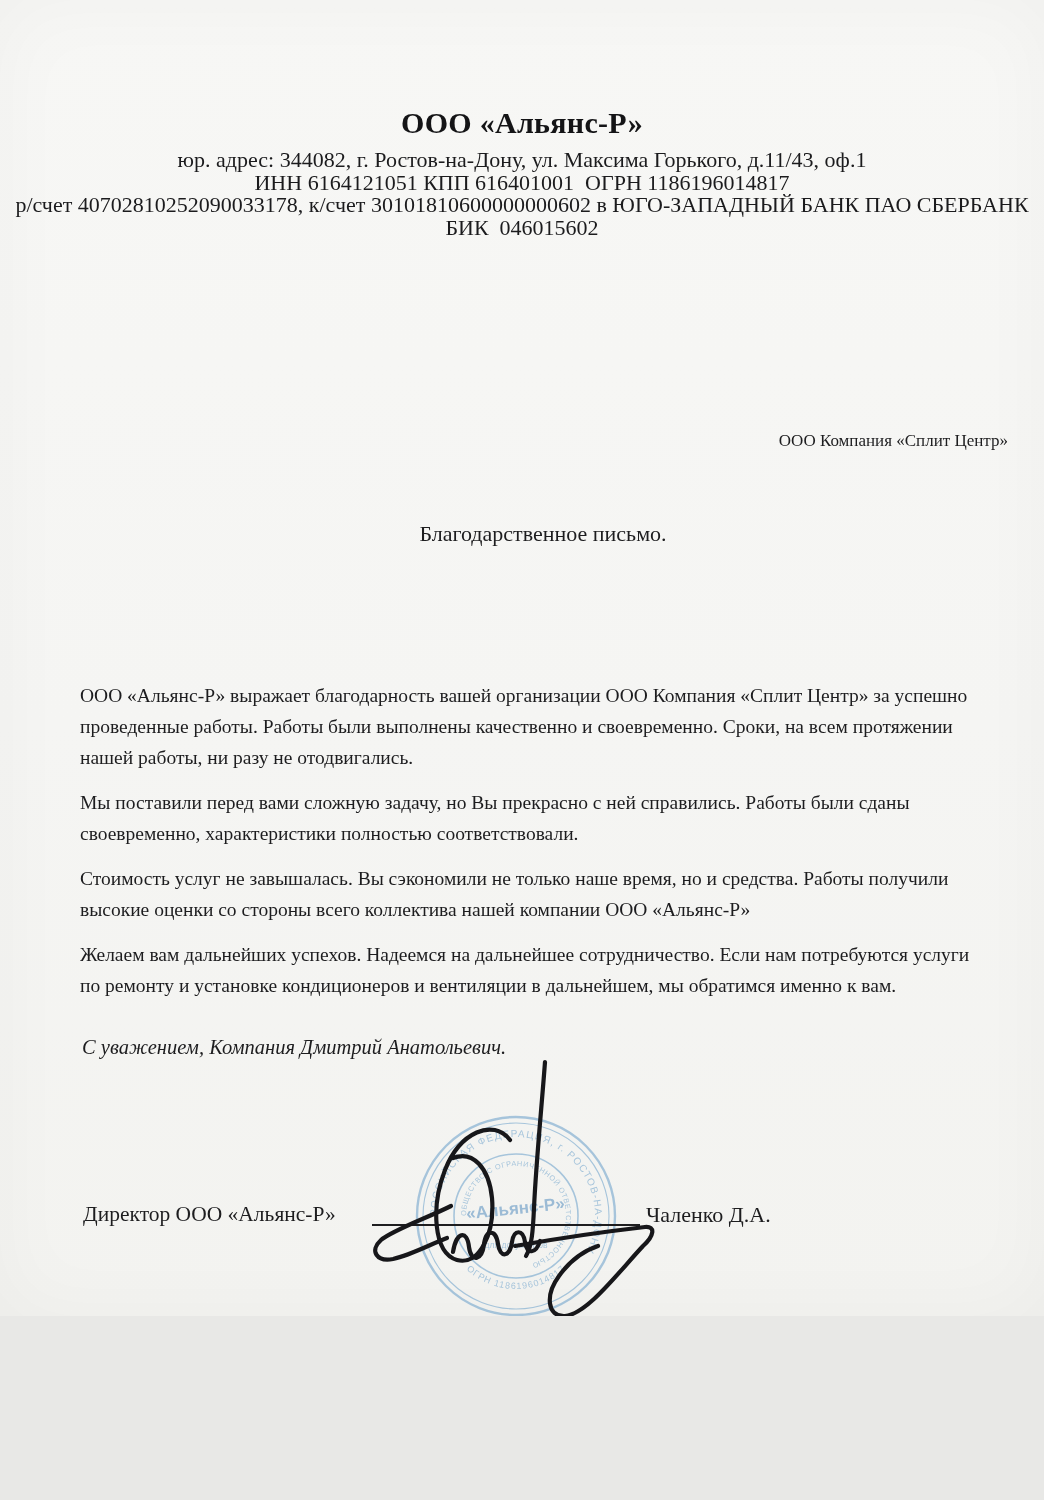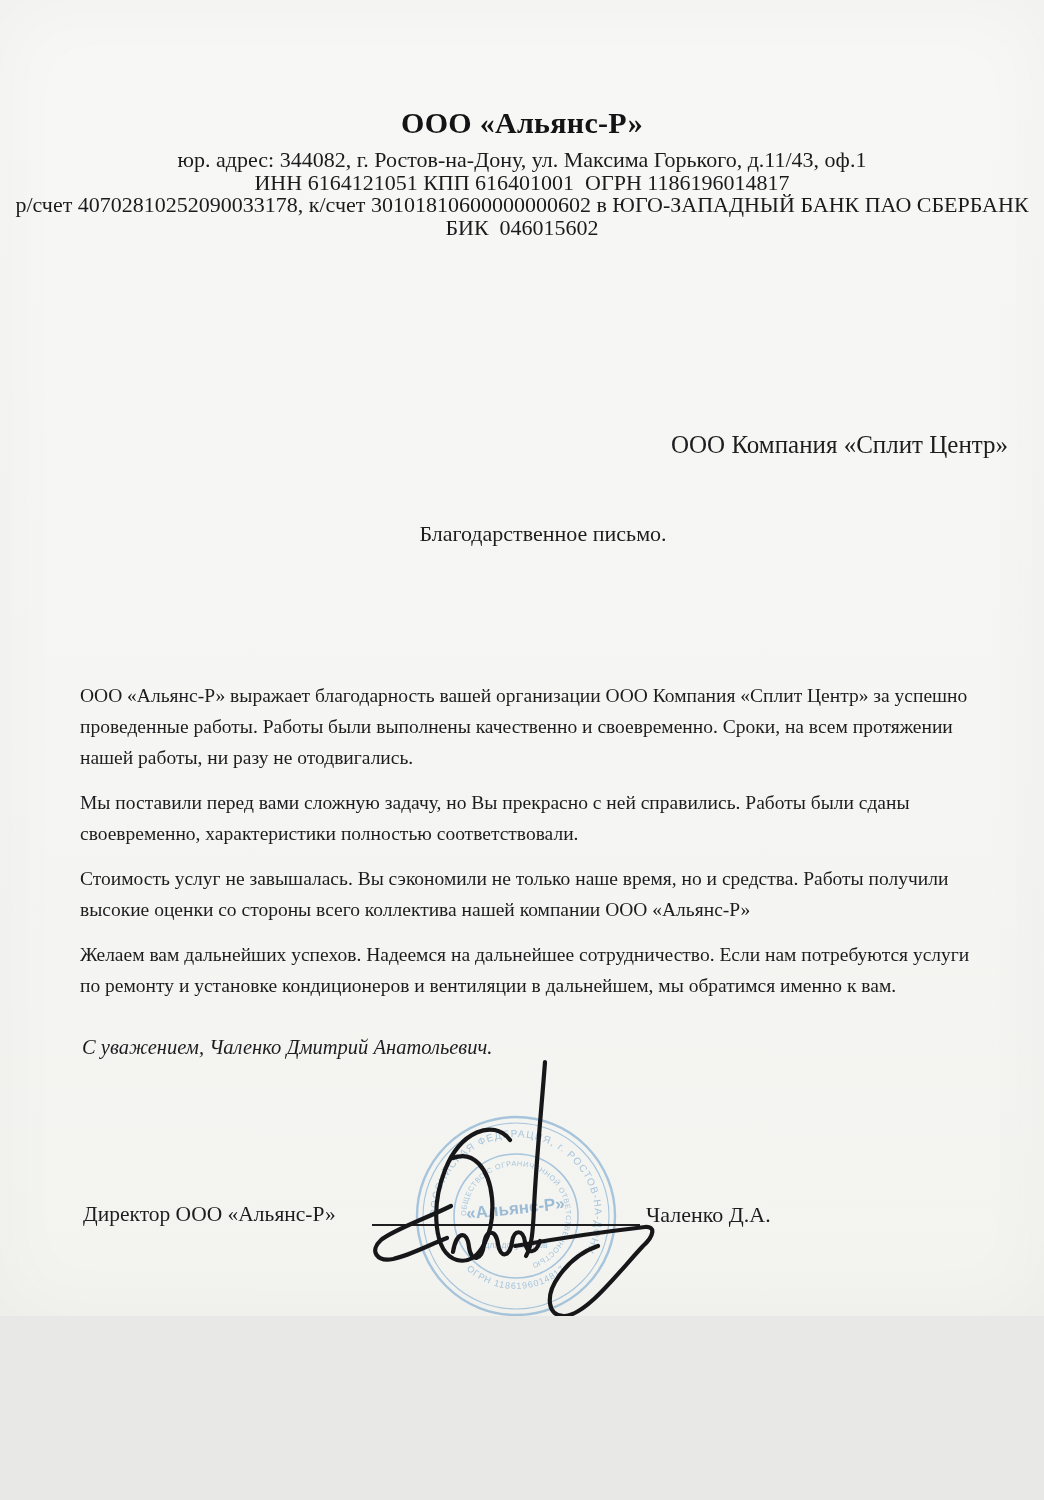--- a/index.html
+++ b/index.html
@@ -20,21 +20,21 @@
   .company-title { font-size: 30px; font-weight: 700; letter-spacing: 0.3px; margin-bottom: 9px; color: #141416; }
   .header-line { font-size: 22px; line-height: 22.5px; white-space: pre-wrap; color: #1b1b1d; }
   
   .meta-row {
     position: absolute; top: 338px; left: 110px; right: 52px;
     display: flex; justify-content: space-between;
     font-size: 21px; white-space: pre;
   }
   .date-field u { text-decoration: underline; text-underline-offset: 3px; }
   
-  .recipient { position: absolute; top: 431px; right: 36px; font-size: 25px; }
+  .recipient { position: absolute; top: 431px; right: 36px; font-size: 17px; }
   
   .doc-title { position: absolute; top: 521px; left: 0; width: 100%; text-align: center; text-indent: 42px; font-size: 22px; }
   
   .body-text { position: absolute; top: 680px; left: 80px; width: 906px; font-size: 19.5px; line-height: 31px; }
   .body-text p { margin-bottom: 14px; }
   
   .closing { position: absolute; top: 1036px; left: 82px; font-style: italic; font-size: 20.5px; }
   
   .sign-label { position: absolute; top: 1202px; left: 83px; font-size: 21.5px; z-index: 4; }
   .sign-line  { position: absolute; top: 1206px; left: 372px; width: 268px; height: 20px;
@@ -63,21 +63,21 @@
 
   <div class="doc-title">Благодарственное письмо.</div>
 
   <div class="body-text">
     <p>ООО «Альянс-Р» выражает благодарность вашей организации ООО Компания «Сплит Центр» за успешно проведенные работы. Работы были выполнены качественно и своевременно. Сроки, на всем протяжении нашей работы, ни разу не отодвигались.</p>
     <p>Мы поставили перед вами сложную задачу, но Вы прекрасно с ней справились. Работы были сданы своевременно, характеристики полностью соответствовали.</p>
     <p>Стоимость услуг не завышалась. Вы сэкономили не только наше время, но и средства. Работы получили высокие оценки со стороны всего коллектива нашей компании ООО «Альянс-Р»</p>
     <p>Желаем вам дальнейших успехов. Надеемся на дальнейшее сотрудничество. Если нам потребуются услуги по ремонту и установке кондиционеров и вентиляции в дальнейшем, мы обратимся именно к вам.</p>
   </div>
 
-  <div class="closing">С уважением, Чаленко Дмитрий Анатольевич.</div>
+  <div class="closing">С уважением, Компания Дмитрий Анатольевич.</div>
 
   <svg class="stamp" viewBox="0 0 212 212" aria-hidden="true">
     <g fill="none" stroke="#6fa3cc">
       <circle cx="106" cy="106" r="99" stroke-width="2.4"></circle>
       <circle cx="106" cy="106" r="93" stroke-width="1.1"></circle>
       <circle cx="106" cy="106" r="62" stroke-width="1.6"></circle>
     </g>
     <defs>
       <path id="st-arc-outer" d="M 27,106 a 79,79 0 1,1 158,0 a 79,79 0 1,1 -158,0"></path>
       <path id="st-arc-inner" d="M 56,106 a 50,50 0 1,1 100,0 a 50,50 0 1,1 -100,0"></path>

